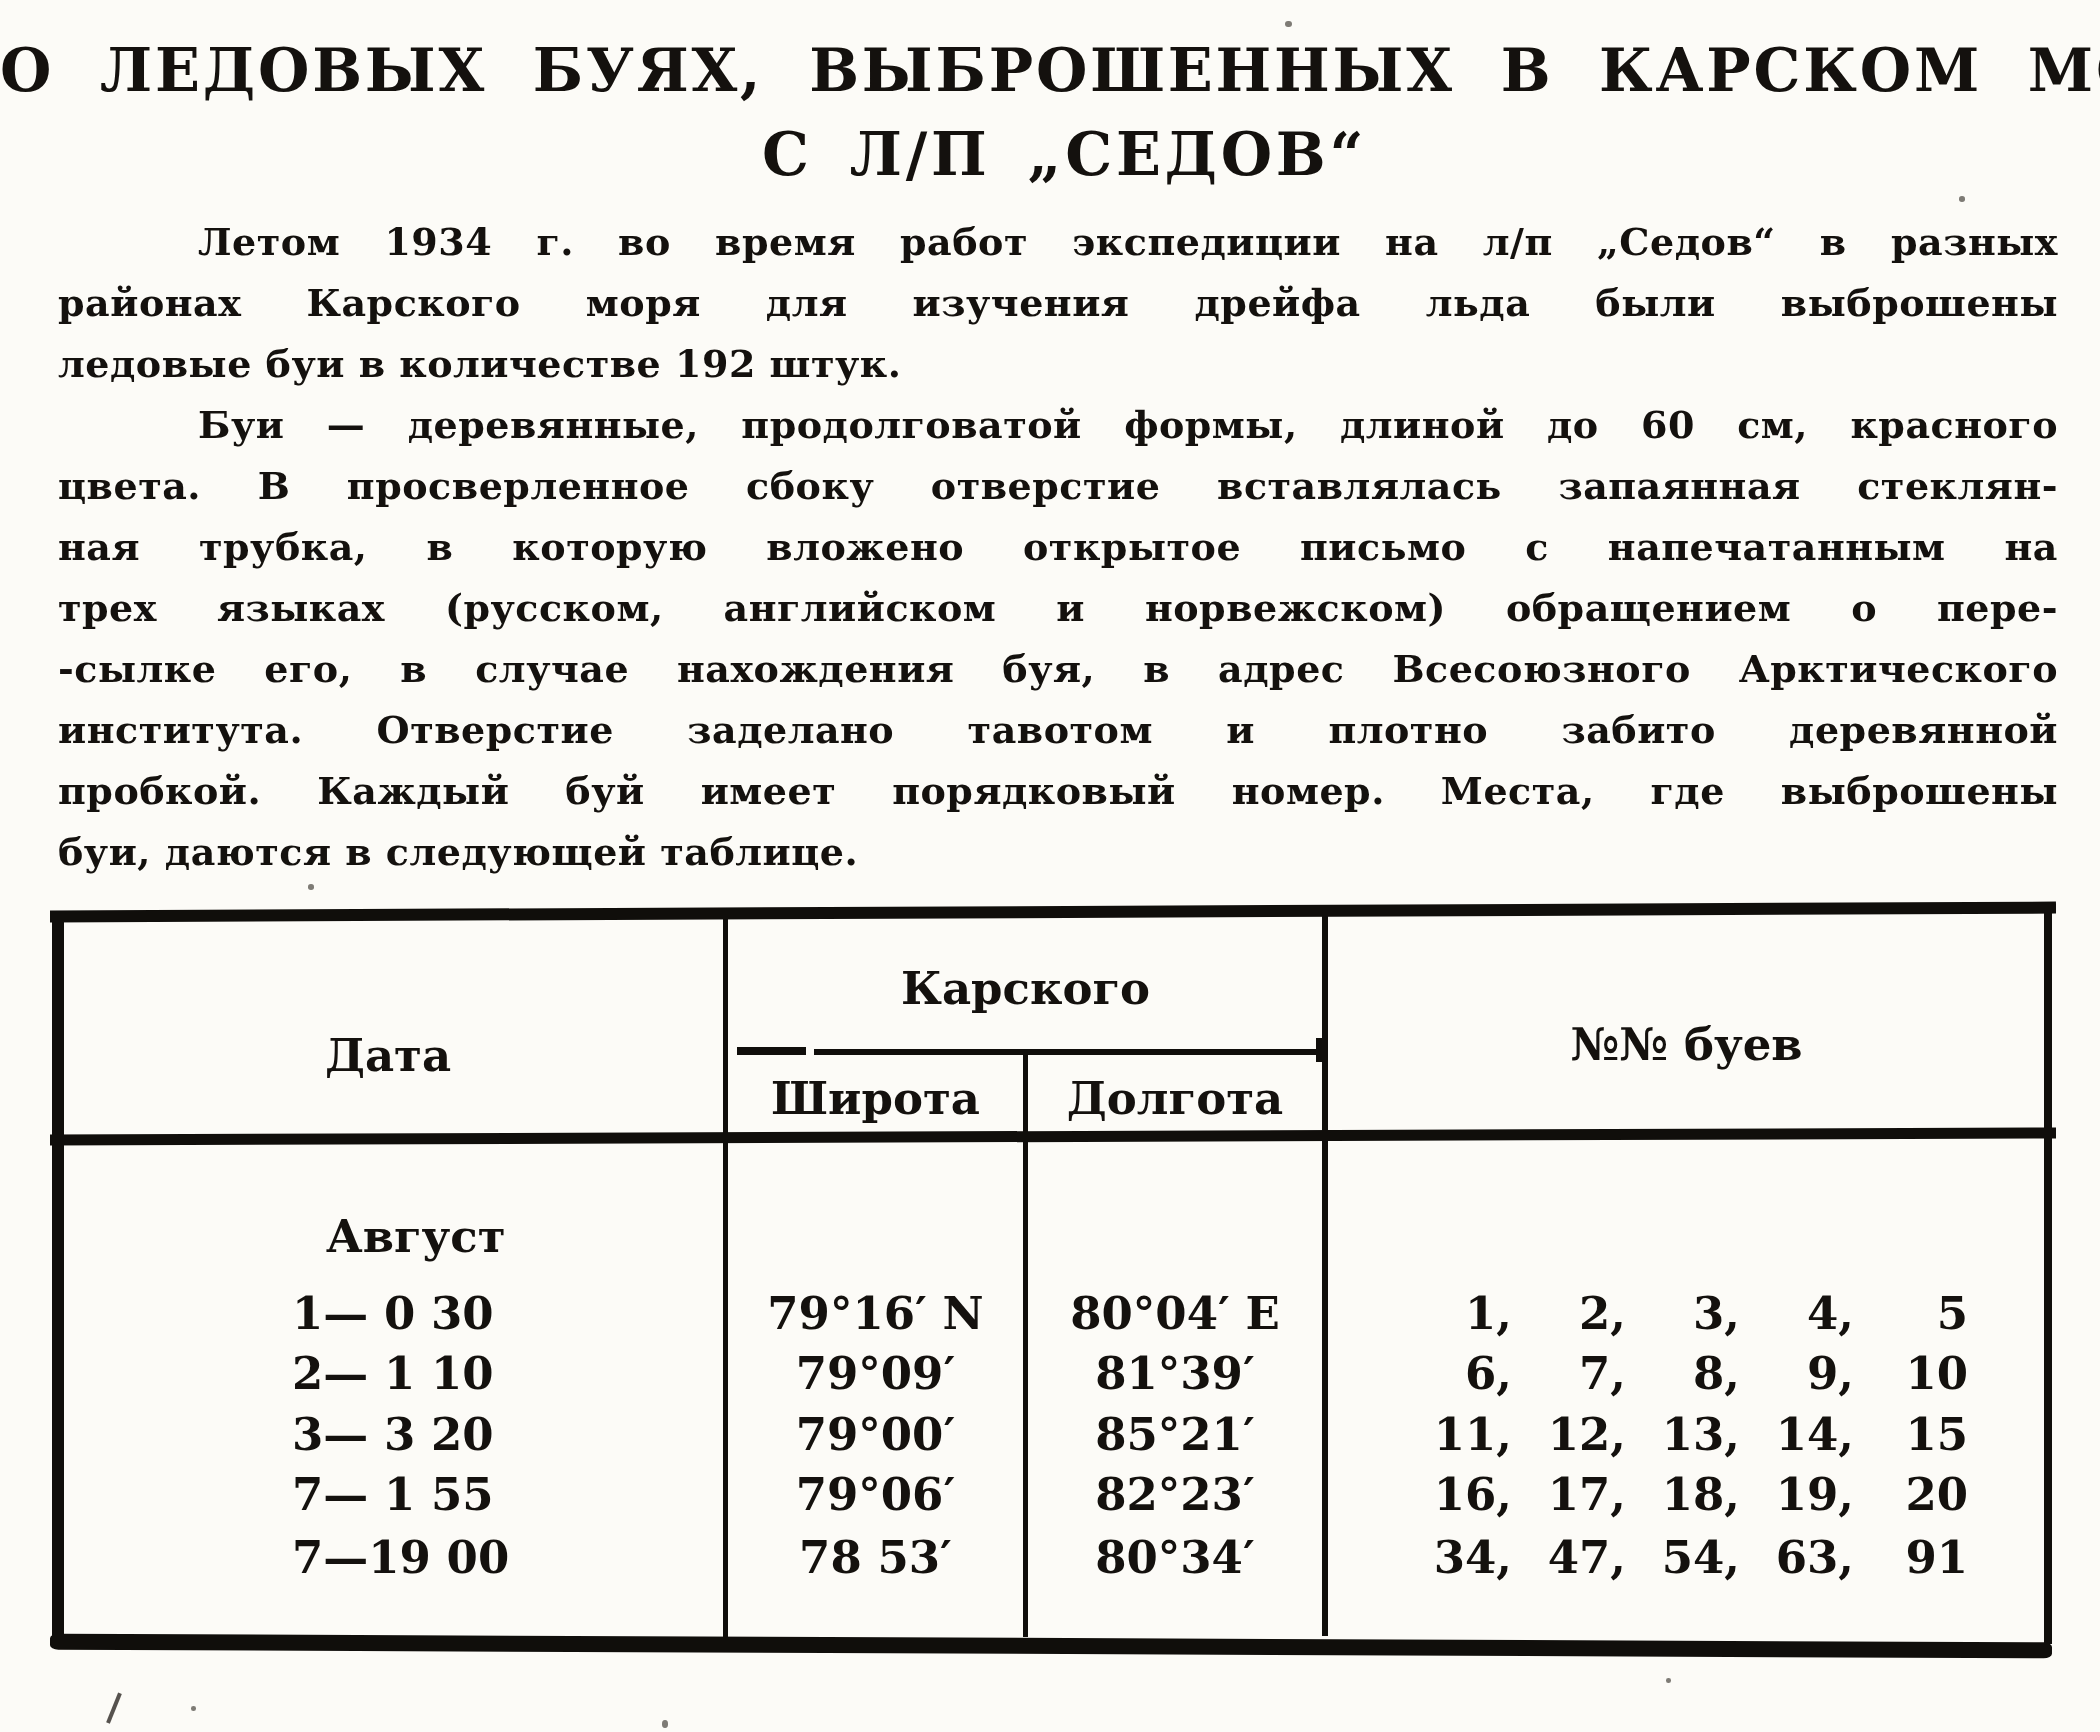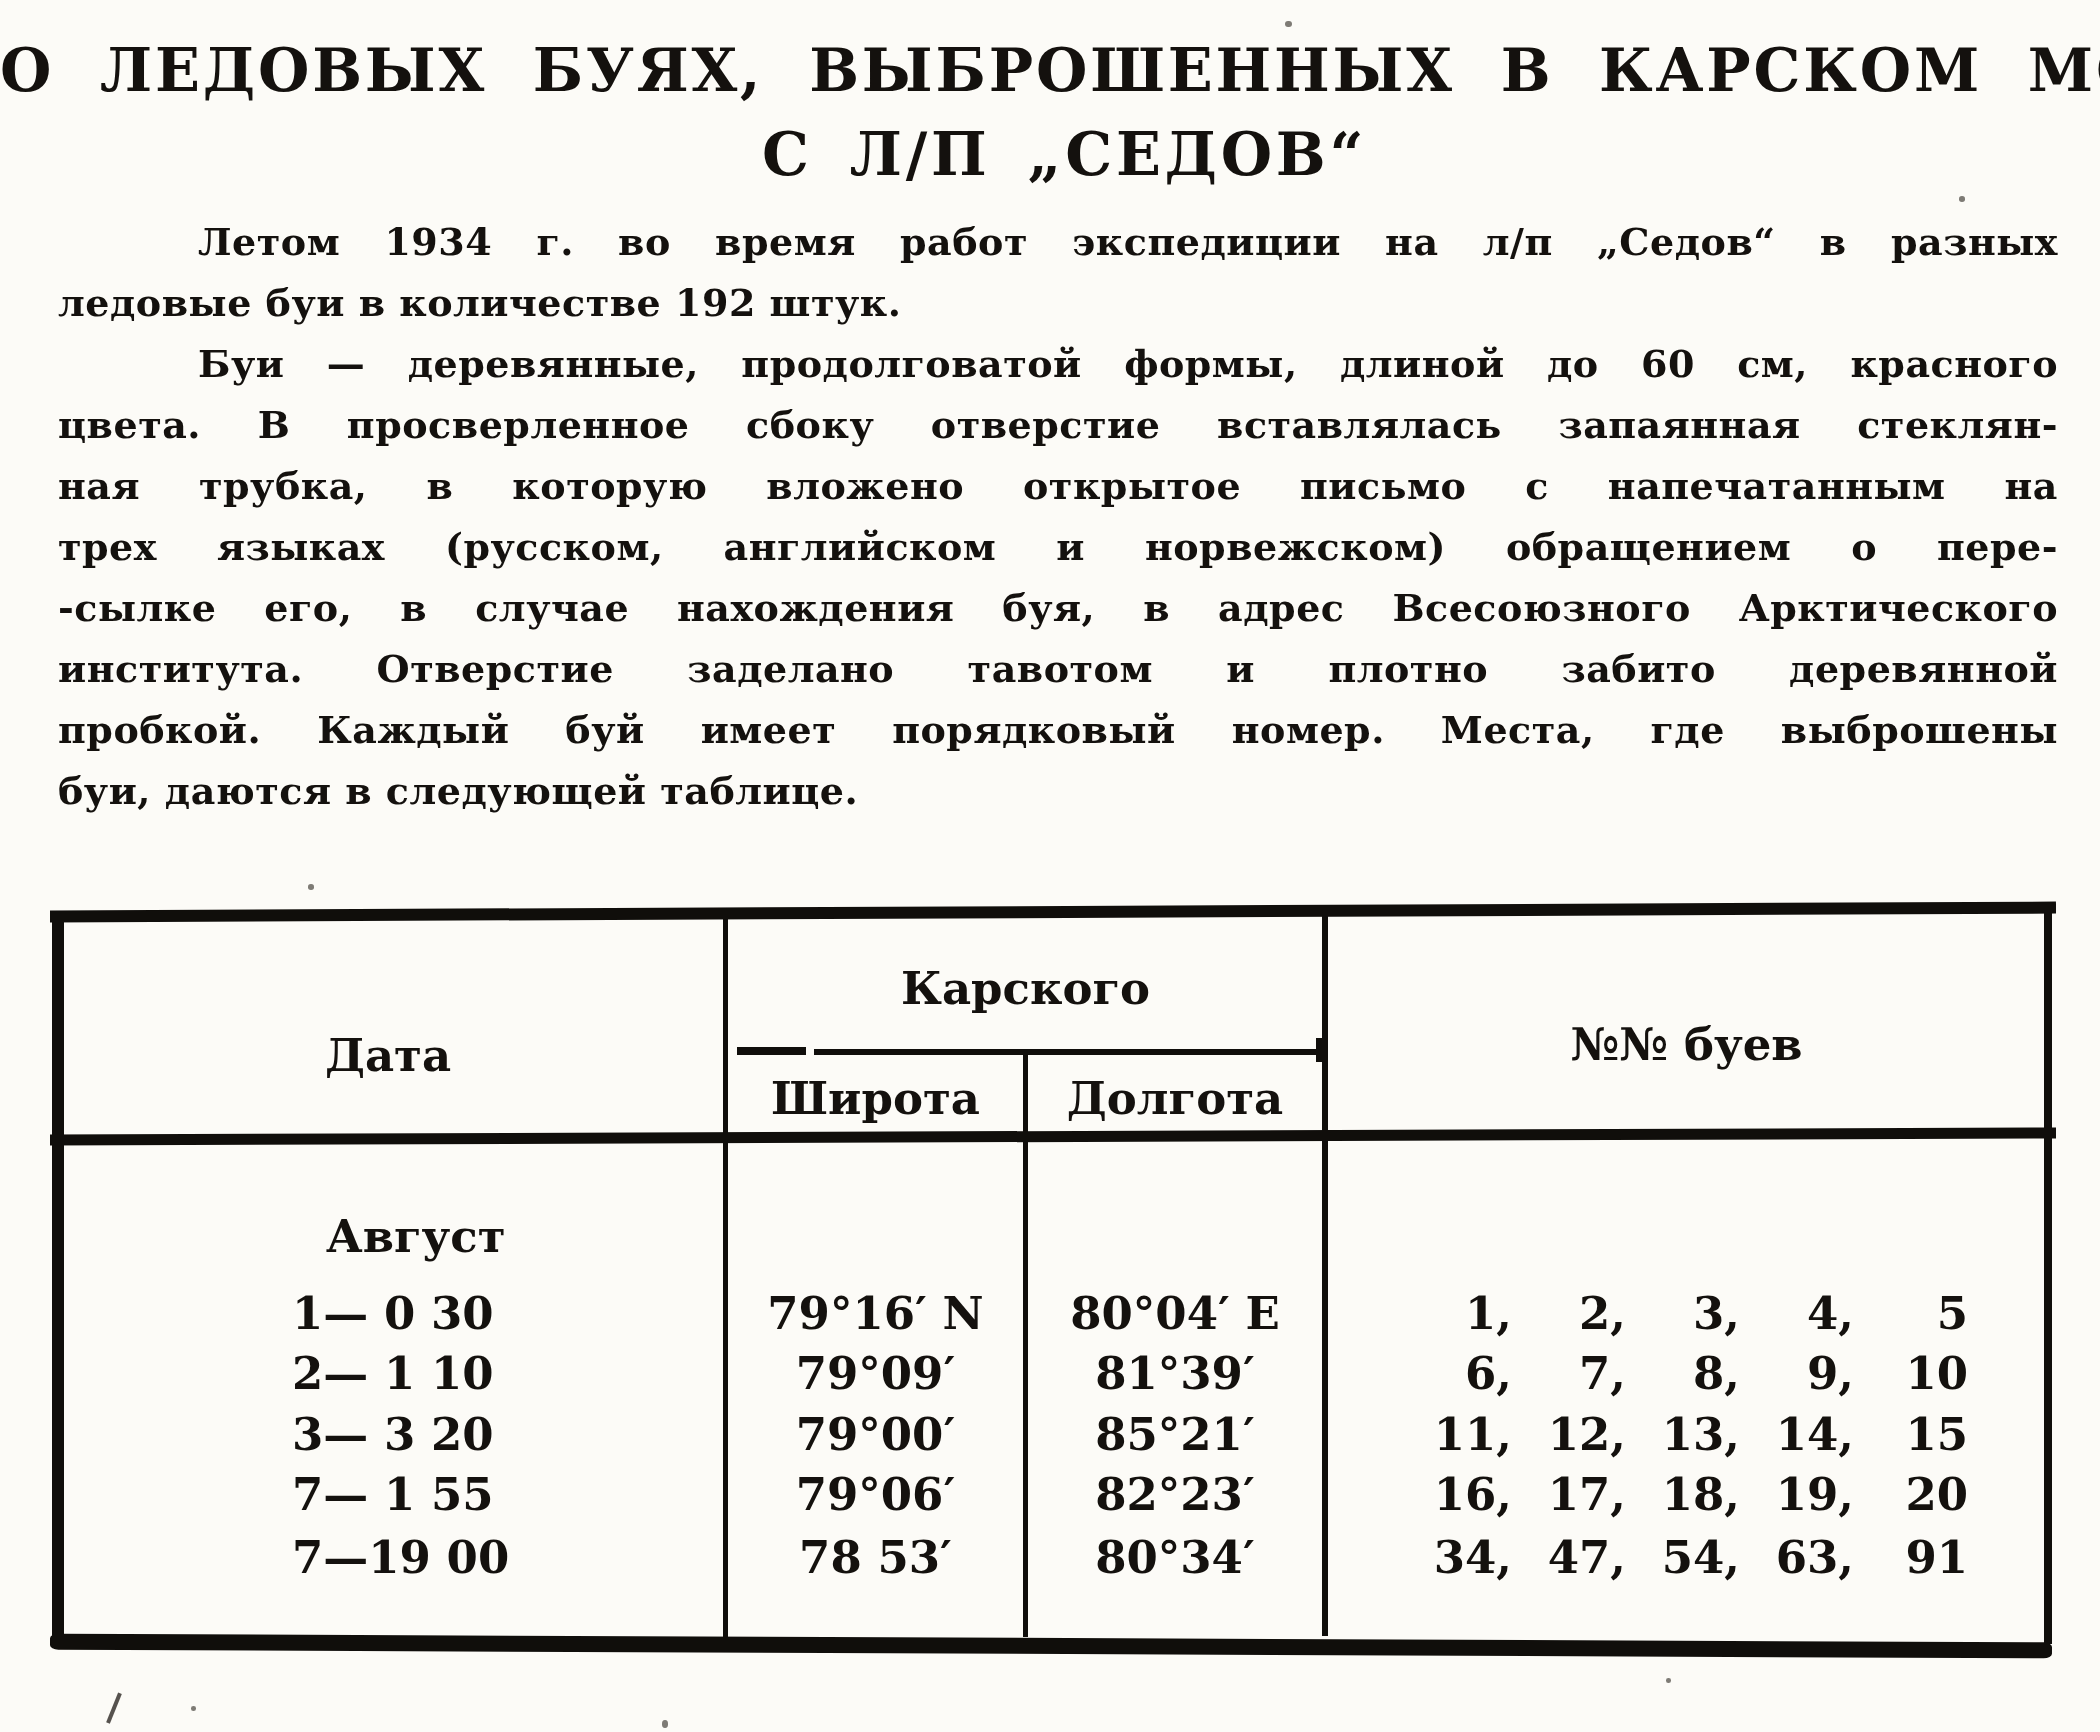--- a/index.html
+++ b/index.html
@@ -67,20 +67,21 @@
 </head>
 <body>
 
 <div class="page">
 
   <div class="title t1">О ЛЕДОВЫХ БУЯХ, ВЫБРОШЕННЫХ В КАРСКОМ МОРЕ</div>
   <div class="title t2">С Л/П „СЕДОВ“</div>
 
   <div class="bodytext">
     <div class="ln jl ind">Летом 1934 г. во время работ экспедиции на л/п „Седов“ в разных</div>
+    <div class="ln jl">районах Карского моря для изучения дрейфа льда были выброшены</div>
     <div class="ln el">ледовые буи в количестве 192 штук.</div>
     <div class="ln jl ind">Буи — деревянные, продолговатой формы, длиной до 60 см, красного</div>
     <div class="ln jl">цвета. В просверленное сбоку отверстие вставлялась запаянная стеклян-</div>
     <div class="ln jl">ная трубка, в которую вложено открытое письмо с напечатанным на</div>
     <div class="ln jl">трех языках (русском, английском и норвежском) обращением о пере-</div>
     <div class="ln jl">-сылке его, в случае нахождения буя, в адрес Всесоюзного Арктического</div>
     <div class="ln jl">института. Отверстие заделано тавотом и плотно забито деревянной</div>
     <div class="ln jl">пробкой. Каждый буй имеет порядковый номер. Места, где выброшены</div>
     <div class="ln el">буи, даются в следующей таблице.</div>
   </div>

